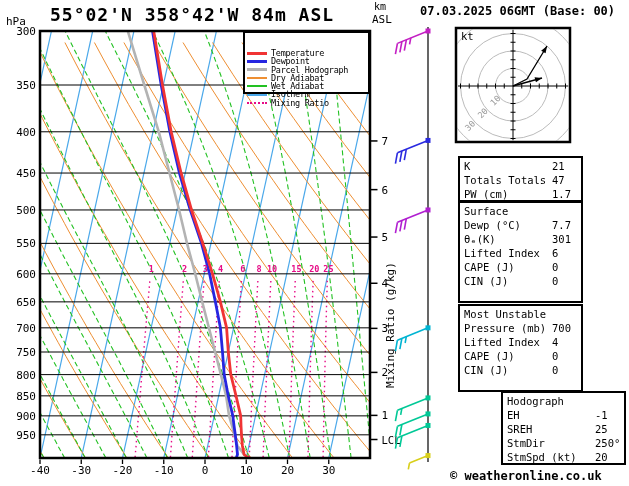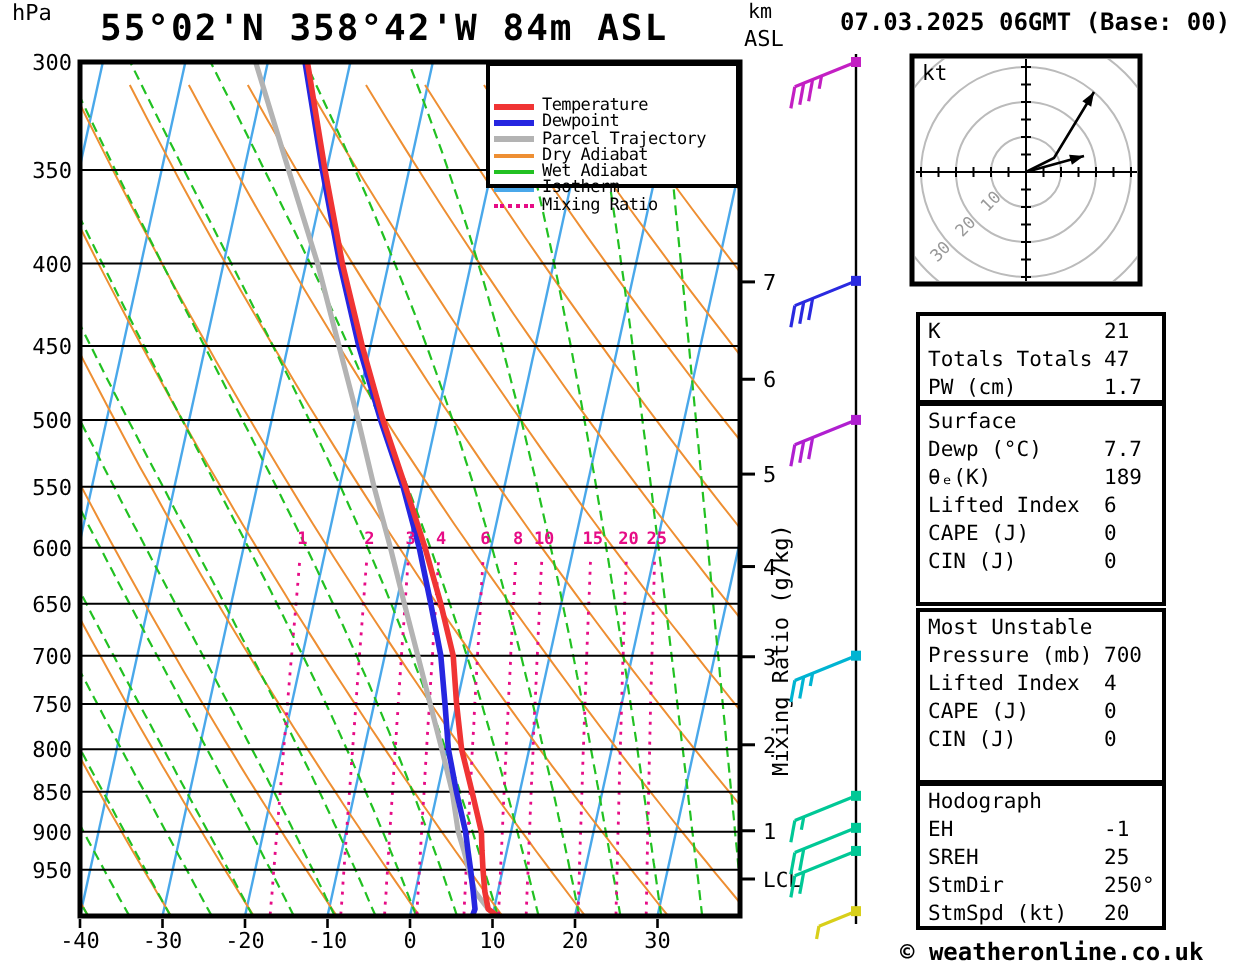--- a/index.html
+++ b/index.html
@@ -1,37 +1,37 @@
 <!DOCTYPE html>
 <html><head>
 <meta charset="utf-8">
 <style>
   html,body{margin:0;padding:0;background:#fff;}
   .app{position:relative;width:629px;height:486px;background:#fff;overflow:hidden;
        font-family:"DejaVu Sans Mono","Liberation Mono",monospace;}
   .abs{position:absolute;}
   .lbl{color:#000;white-space:pre;}
-  #lbl-hpa{left:6px;top:0;font-size:11px;}
+  #lbl-hpa{left:6px;top:15px;font-size:11px;}
   #lbl-title{left:50px;top:4px;font-size:18px;font-weight:bold;letter-spacing:1px;}
   #lbl-km{left:374px;top:1px;font-size:10px;}
   #lbl-asl{left:372px;top:13px;font-size:11px;}
   #lbl-date{left:420px;top:4px;font-size:12px;font-weight:bold;}
   #xaxis-label{left:55px;top:470px;width:300px;text-align:center;font-size:12.5px;margin-top:48px;}
   #copyright{left:450px;top:469px;font-size:12px;font-weight:bold;}
   #legend{left:243px;top:31px;width:127px;height:63px;border:2px solid #000;background:#fff;
           box-sizing:border-box;padding:16px 2px;}
   .legend-row{display:flex;align-items:center;height:8.3px;}
   .legend-sample{width:20px;flex:0 0 20px;margin-right:4px;}
   .legend-label{font-size:8.5px;line-height:8.3px;letter-spacing:-0.3px;white-space:pre;}
   .panel{left:458px;width:125px;border:2px solid #000;background:#fff;box-sizing:border-box;
          padding:1px 2px 1px 4px;font-size:10.5px;line-height:14px;color:#000;}
   #panel-indices{top:156px;height:46px;}
   #panel-surface{top:201px;height:102px;}
   #panel-mu{top:304px;height:88px;}
-  #panel-hodo{top:391px;height:74px;}
+  #panel-hodo{top:391px;height:74px;margin-left:43px;}
   .prow{display:flex;height:14px;white-space:pre;}
   .plabel{display:inline-block;width:88px;overflow:visible;}
   .pvalue{display:inline-block;}
   .ptitle{text-align:left;height:14px;white-space:pre;}
   svg text{font-family:"DejaVu Sans Mono","DejaVu Sans","Liberation Mono",monospace;}
 </style>
 </head>
 <body>
 
 <div class="app">
@@ -321,21 +321,21 @@
     <div class="legend-row">
         <span class="legend-sample" style="height: 3px; background: rgb(240, 52, 52);"></span>
         <span class="legend-label">Temperature</span>
       </div>
     <div class="legend-row">
         <span class="legend-sample" style="height: 3px; background: rgb(38, 38, 224);"></span>
         <span class="legend-label">Dewpoint</span>
       </div>
     <div class="legend-row">
         <span class="legend-sample" style="height: 3px; background: rgb(179, 179, 179);"></span>
-        <span class="legend-label">Parcel Trajectory</span>
+        <span class="legend-label">Parcel Hodograph</span>
       </div>
     <div class="legend-row">
         <span class="legend-sample" style="height: 2px; background: rgb(238, 143, 51);"></span>
         <span class="legend-label">Dry Adiabat</span>
       </div>
     <div class="legend-row">
         <span class="legend-sample" style="height: 2px; background: rgb(34, 193, 34);"></span>
         <span class="legend-label">Wet Adiabat</span>
       </div>
     <div class="legend-row">
@@ -350,21 +350,21 @@
 
   <div class="abs panel" id="panel-indices">
     <div class="prow"><span class="plabel">K</span><span class="pvalue">21</span></div>
     <div class="prow"><span class="plabel">Totals Totals</span><span class="pvalue">47</span></div>
     <div class="prow"><span class="plabel">PW (cm)</span><span class="pvalue">1.7</span></div>
   </div>
 
   <div class="abs panel" id="panel-surface">
     <div class="ptitle">Surface</div>
     <div class="prow"><span class="plabel">Dewp (°C)</span><span class="pvalue">7.7</span></div>
-    <div class="prow"><span class="plabel">θₑ(K)</span><span class="pvalue">189</span></div>
+    <div class="prow"><span class="plabel">θₑ(K)</span><span class="pvalue">301</span></div>
     <div class="prow"><span class="plabel">Lifted Index</span><span class="pvalue">6</span></div>
     <div class="prow"><span class="plabel">CAPE (J)</span><span class="pvalue">0</span></div>
     <div class="prow"><span class="plabel">CIN (J)</span><span class="pvalue">0</span></div>
   </div>
 
   <div class="abs panel" id="panel-mu">
     <div class="ptitle">Most Unstable</div>
     <div class="prow"><span class="plabel">Pressure (mb)</span><span class="pvalue">700</span></div>
     <div class="prow"><span class="plabel">Lifted Index</span><span class="pvalue">4</span></div>
     <div class="prow"><span class="plabel">CAPE (J)</span><span class="pvalue">0</span></div>

